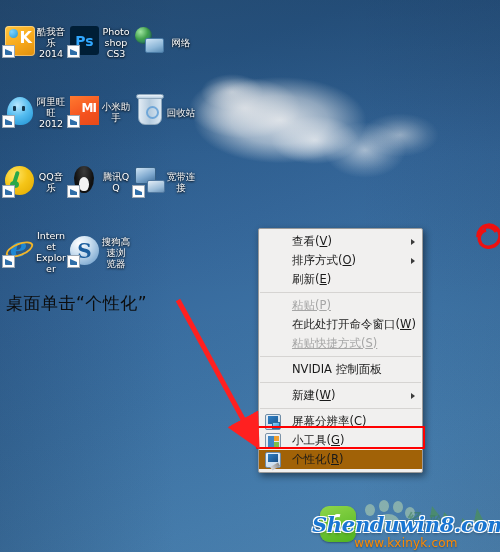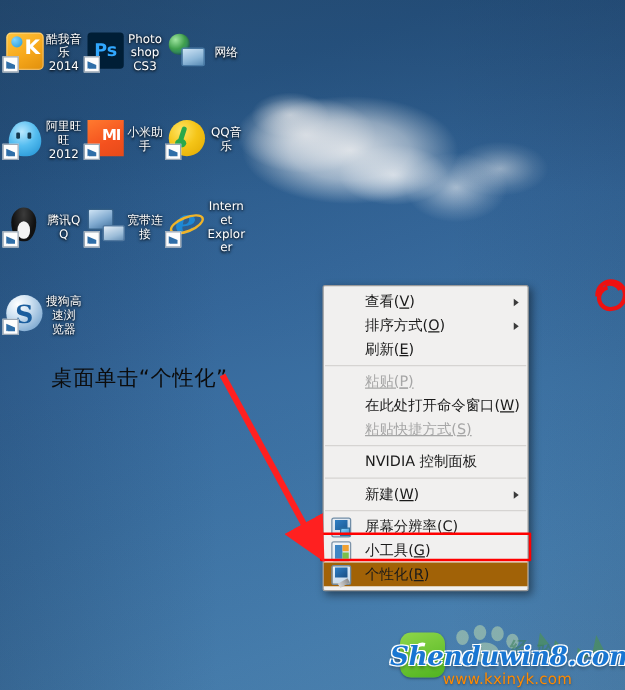--- a/index.html
+++ b/index.html
@@ -345,21 +345,20 @@
     position: absolute;
     left: 6px;
     top: 292px;
     font-size: 17px;
     line-height: 22px;
     color: #0c0c0c;
     font-family: "DejaVu Sans", "Liberation Sans", sans-serif;
     letter-spacing: 0.5px;
     z-index: 30;
     white-space: nowrap;
-    margin-left: 35px;
   }
   #annotation-arrow {
     position: absolute;
     left: 0;
     top: 0;
     width: 500px;
     height: 552px;
     z-index: 29;
     pointer-events: none;
   }
@@ -623,20 +622,26 @@
         <div class="shortcut-badge"></div>
       </div>
       <div class="icon-label">阿里旺旺<br>2012</div>
     </div>
     <div class="desk-icon">
       <div class="icon-art">
         <div class="art-xiaomi"></div>
         <div class="shortcut-badge"></div>
       </div>
       <div class="icon-label">小米助手</div>
+    </div>
+    <div class="desk-icon">
+      <div class="icon-art">
+        <div class="art-recycle"></div>
+      </div>
+      <div class="icon-label">回收站</div>
     </div>
     <div class="desk-icon">
       <div class="icon-art">
         <div class="art-qqmusic"></div>
         <div class="shortcut-badge"></div>
       </div>
       <div class="icon-label">QQ音乐</div>
     </div>
     <div class="desk-icon">
       <div class="icon-art">

